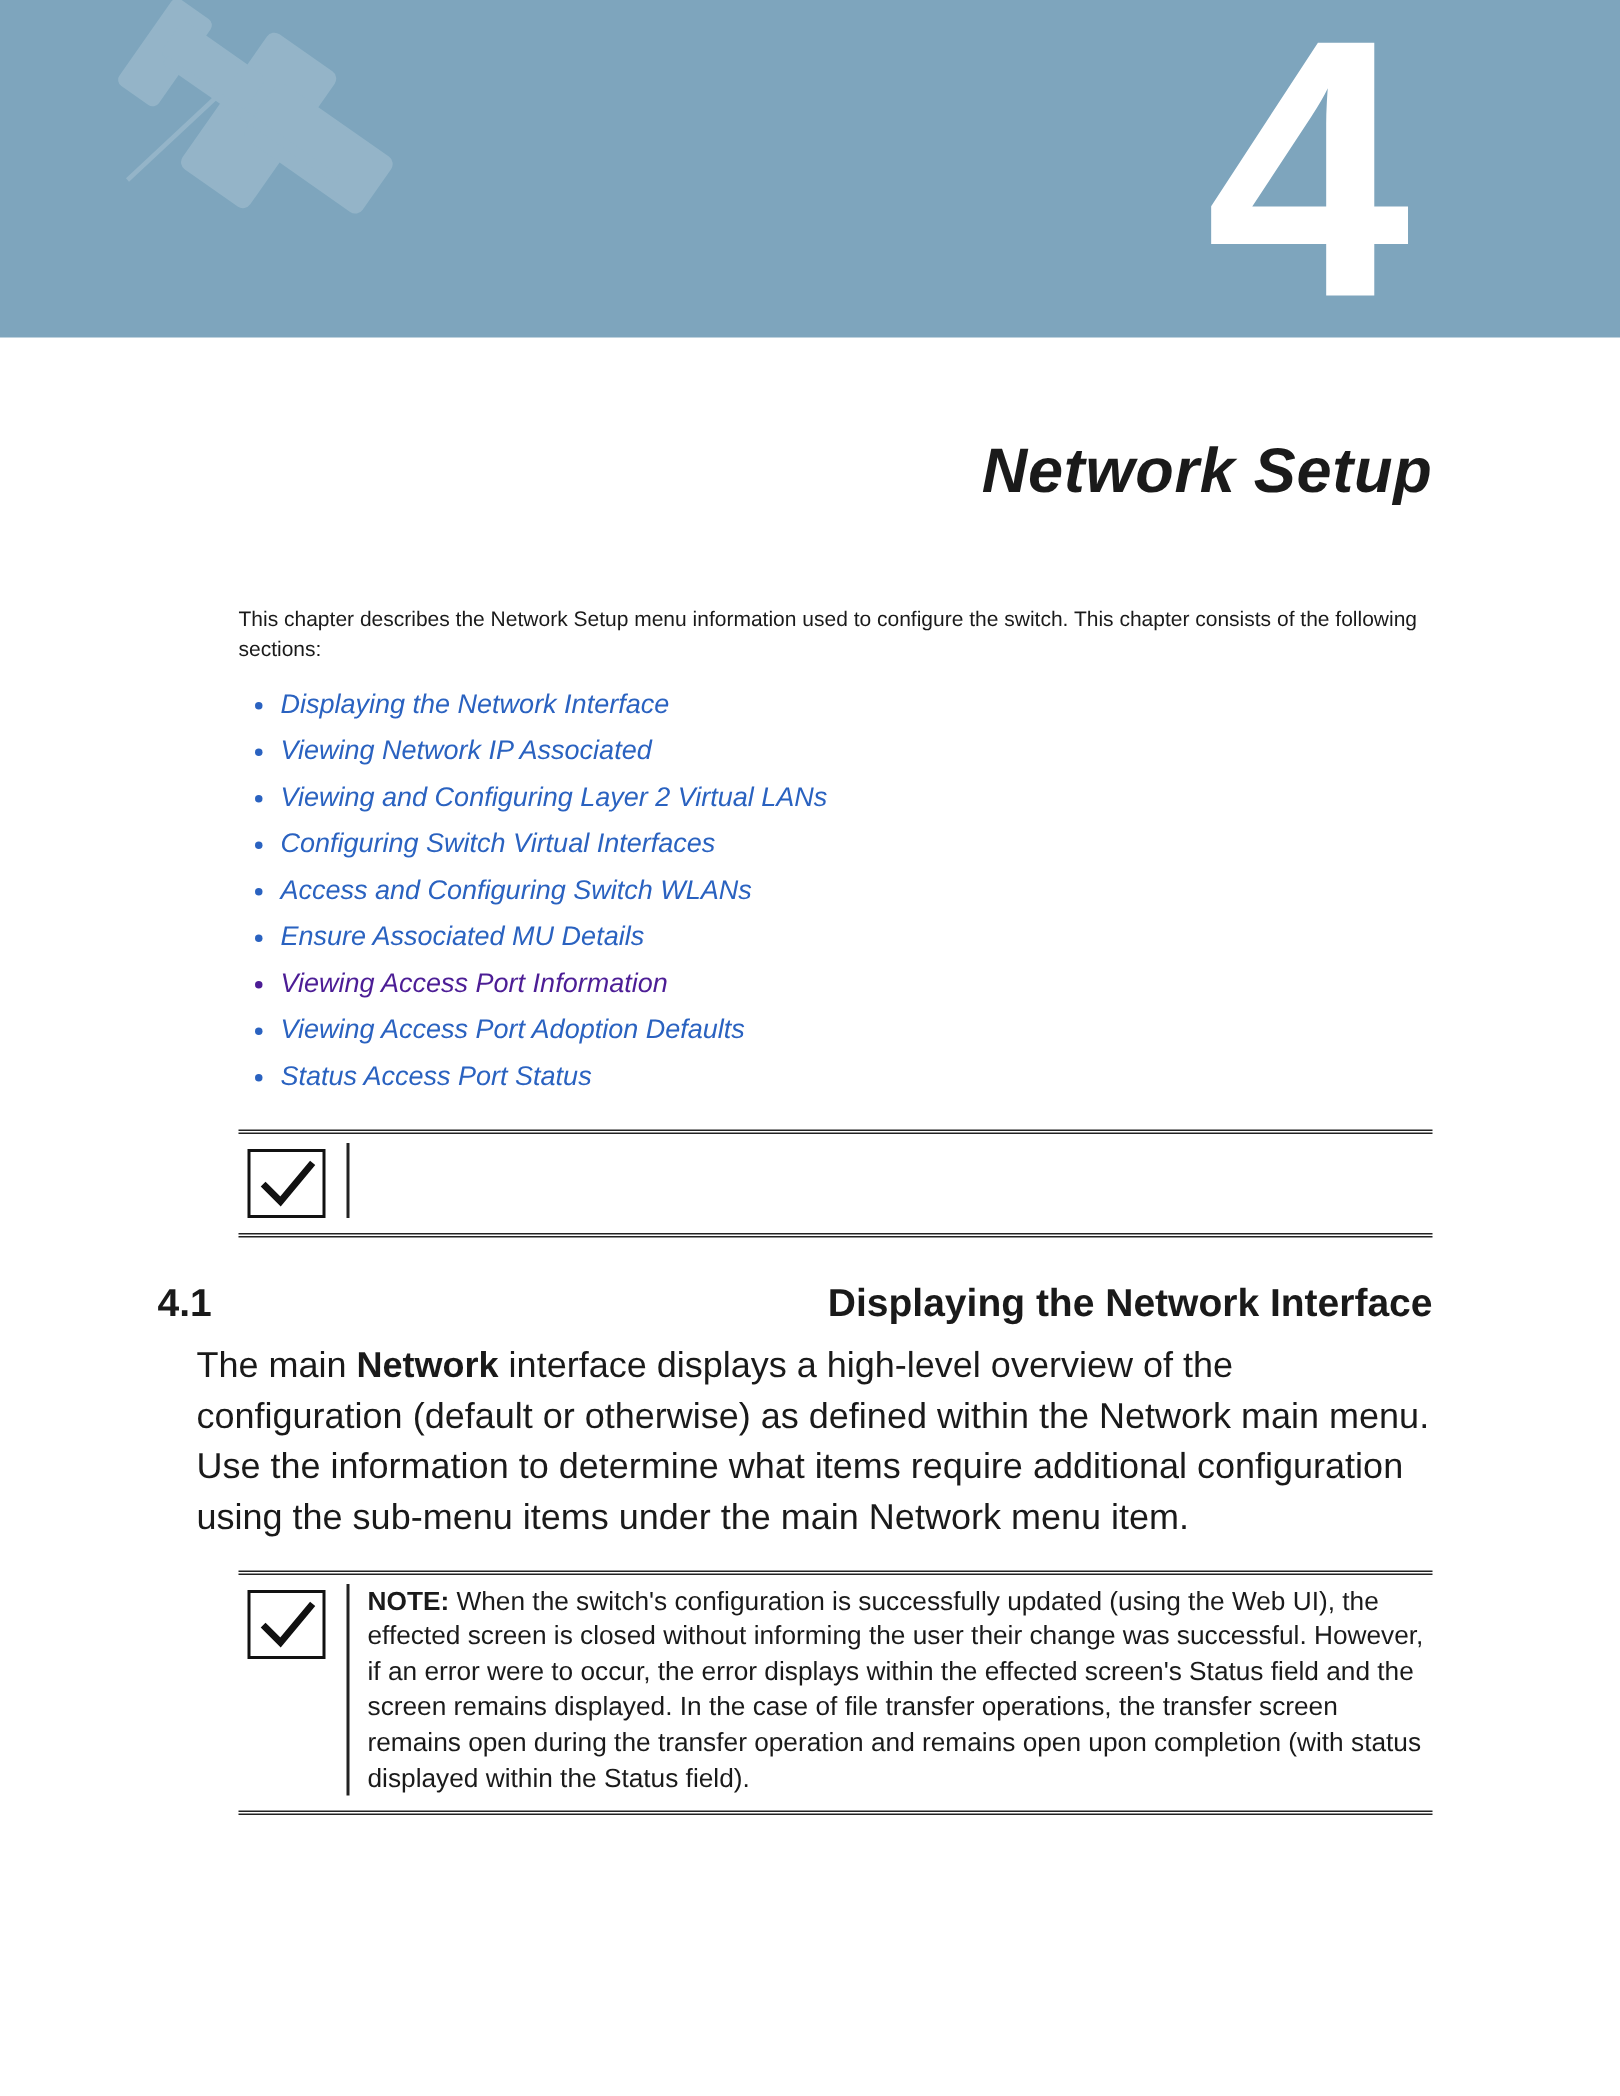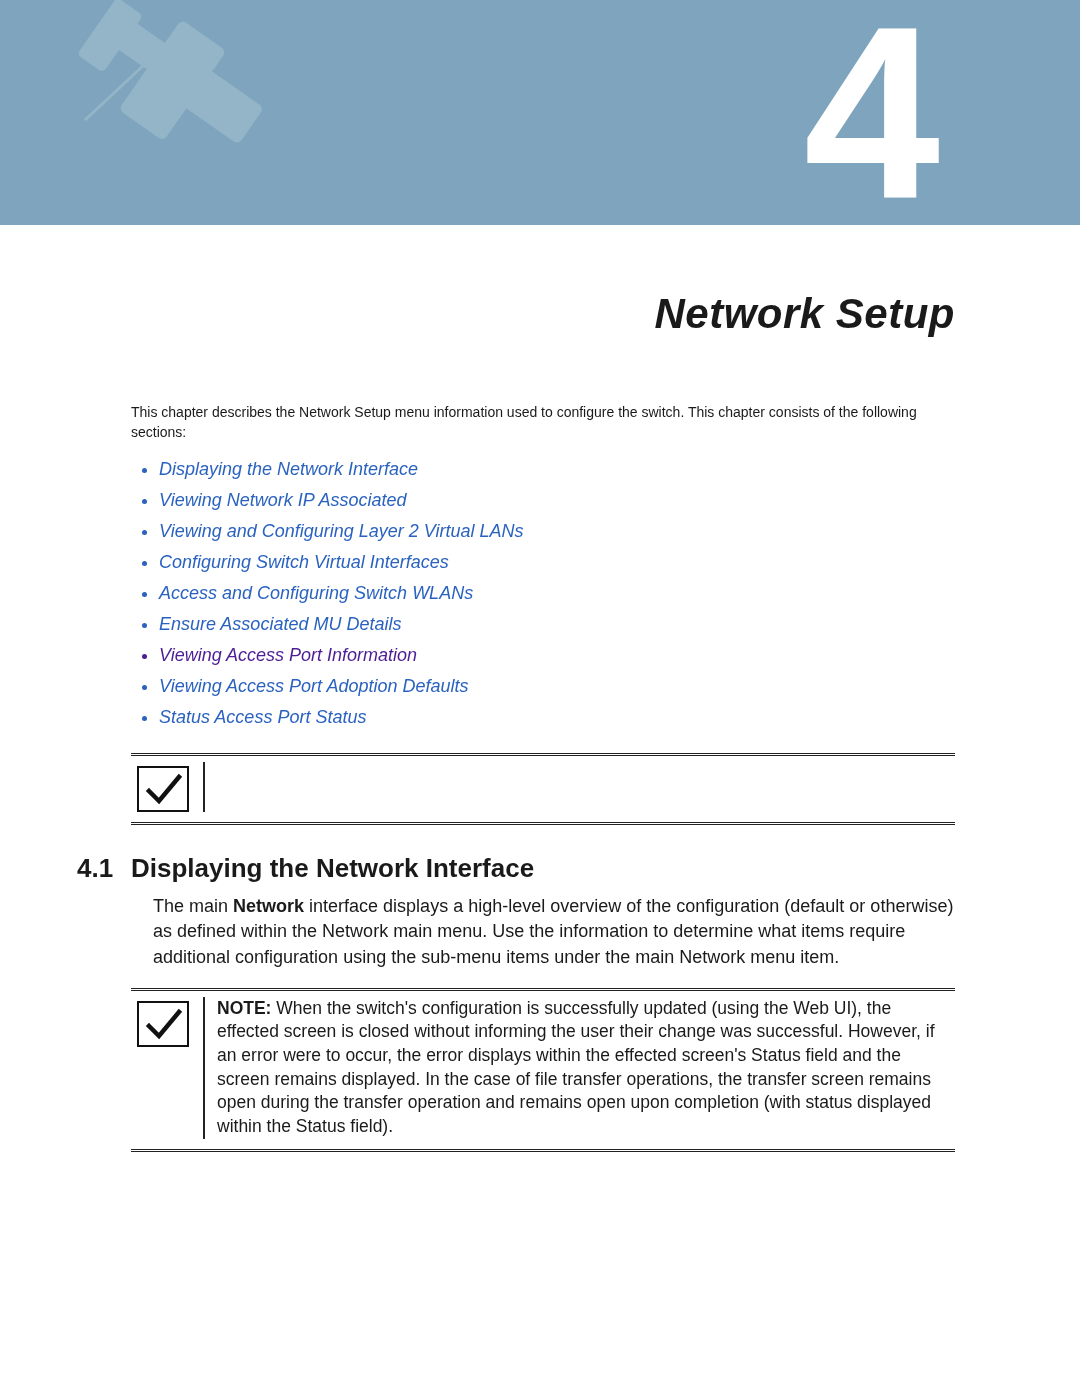--- a/index.html
+++ b/index.html
@@ -29,21 +29,21 @@
     position: absolute;
     right: 140px;
     top: -10px;
     font-size: 245px;
     font-weight: 700;
     color: #fff;
     font-family: Arial, Helvetica, sans-serif;
     line-height: 1;
   }
   .content {
-    padding: 65px 125px 0 77px;
+    padding: 65px 125px 0 105px;
   }
   .chapter-title {
     text-align: right;
     font-size: 42px;
     font-weight: 700;
     font-style: italic;
     font-family: "Arial Black", Arial, Helvetica, sans-serif;
     letter-spacing: 0.5px;
     margin: 0 0 65px 0;
   }
@@ -99,34 +99,35 @@
   .note-text {
     flex: 1;
     font-size: 17.5px;
     line-height: 1.35;
   }
   .note-text .label { font-weight: 700; }
   .section-row {
     display: flex;
     align-items: baseline;
     margin: 14px 0 10px 0;
+    justify-content: space-between;
   }
   .section-num {
     width: 54px;
     font-size: 26px;
     font-weight: 700;
   }
   .section-heading {
     font-size: 26px;
     font-weight: 700;
   }
   .section-body {
-    font-size: 18px;
+    font-size: 24px;
     line-height: 1.4;
-    margin: 4px 0 18px 76px;
+    margin: 4px 0 18px 26px;
   }
   .section-body .kw { font-weight: 700; }
 </style>
 </head>
 <body>
 
 <div class="banner">
   <svg class="banner-deco" viewBox="0 0 260 245">
     <g fill="#a6c2d2" stroke="none">
       <rect x="95" y="35" width="55" height="110" rx="6" transform="rotate(35 122 90)"></rect>

